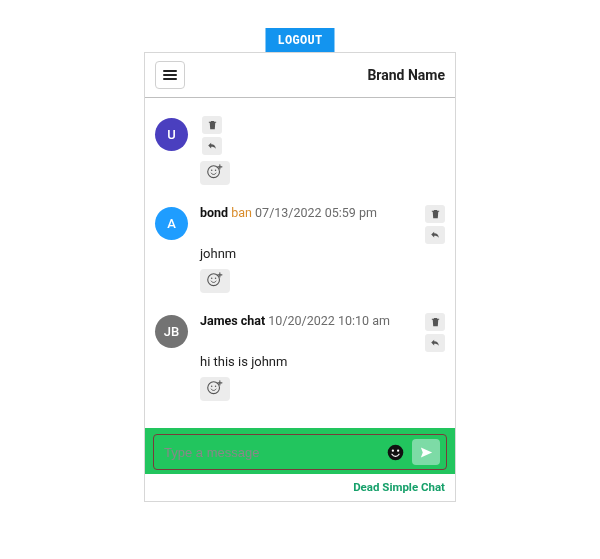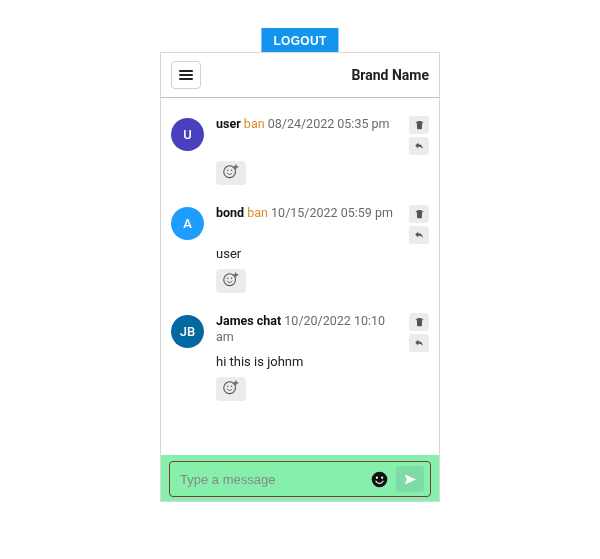--- a/index.html
+++ b/index.html
@@ -18,39 +18,40 @@
   .btn-primary {
     background: #1394ef;
     color: #fff;
     border: none;
     padding: 6px 12px;
     font-size: 12px;
     font-weight: 600;
     letter-spacing: 0.3px;
     cursor: pointer;
     display: inline-block;
+    font-family: Liberation Mono, monospace;
   }
   .btn-top {
     position: absolute;
     top: 28px;
     left: 50%;
     transform: translateX(-50%);
   }
   .btn-bottom {
     position: absolute;
     bottom: 10px;
     left: 50%;
     transform: translateX(-50%);
   }
   .panel {
     position: absolute;
     top: 52px;
     left: 50%;
     transform: translateX(-50%);
-    width: 280px;
+    width: 312px;
     height: 450px;
     border: 1px solid #d7d7d7;
     background: #fff;
     overflow: hidden;
     display: flex;
     flex-direction: column;
   }
   .panel-header {
     display: flex;
     align-items: center;
@@ -161,21 +162,21 @@
     height: 24px;
     background: #ececec;
     border-radius: 4px;
     display: inline-flex;
     align-items: center;
     justify-content: center;
     cursor: pointer;
   }
   .composer {
     padding: 6px 8px 4px 8px;
-    background: #86efac;
+    background: #22c55e;
   }
   .input-row {
     border: 1.5px solid #7a3a3a;
     border-radius: 4px;
     display: flex;
     align-items: center;
     padding: 4px 6px 4px 10px;
     gap: 8px;
   }
   .msg-input {
@@ -245,21 +246,20 @@
         </div>
       </div>
       <div class="brand">Brand Name</div>
     </div>
 
     <div class="scroll-area" id="messages">
         <div class="msg">
           <div class="avatar" style="background: rgb(74, 63, 191);">U</div>
           <div class="msg-body">
             <div class="msg-meta">
-              <div class="meta-text"><span class="uname">user</span> <span class="ban">ban</span> <span class="time">08/24/2022 05:35 pm</span></div>
               <div class="msg-actions">
                 <div class="iconbtn">
                   <span>
                     <svg width="11" height="12" viewBox="0 0 24 24" fill="#555">
                       <path d="M6 7h12l-1 14H7L6 7zm3-4h6l1 2h4v2H4V5h4l1-2z"></path>
                     </svg>
                   </span>
                 </div>
                 <div class="iconbtn">
                   <span>
@@ -281,55 +281,55 @@
                       <line x1="17" y1="6" x2="23" y2="6"></line>
                     </g>
                   </svg></span>
               </div></div>
           </div>
         </div>
         <div class="msg">
           <div class="avatar" style="background: rgb(31, 157, 255);">A</div>
           <div class="msg-body">
             <div class="msg-meta">
-              <div class="meta-text"><span class="uname">bond</span> <span class="ban">ban</span> <span class="time">10/15/2022 05:59 pm</span></div>
+              <div class="meta-text"><span class="uname">bond</span> <span class="ban">ban</span> <span class="time">07/13/2022 05:59 pm</span></div>
               <div class="msg-actions">
                 <div class="iconbtn">
                   <span>
                     <svg width="11" height="12" viewBox="0 0 24 24" fill="#555">
                       <path d="M6 7h12l-1 14H7L6 7zm3-4h6l1 2h4v2H4V5h4l1-2z"></path>
                     </svg>
                   </span>
                 </div>
                 <div class="iconbtn">
                   <span>
                     <svg width="12" height="10" viewBox="0 0 24 24" fill="#555">
                       <path d="M10 8V4L3 11l7 7v-4c5 0 9 1 11 5 0-7-4-11-11-11z"></path>
                     </svg>
                   </span>
                 </div>
               </div>
             </div>
-            <div class="msg-text">user</div>
+            <div class="msg-text">johnm</div>
             <div class="react-row"><div class="react-btn">
                 <span><svg width="18" height="18" viewBox="0 0 26 24">
                     <circle cx="11" cy="13" r="8.5" fill="none" stroke="#555" stroke-width="1.6"></circle>
                     <circle cx="8.2" cy="11" r="1.1" fill="#555"></circle>
                     <circle cx="13.8" cy="11" r="1.1" fill="#555"></circle>
                     <path d="M7.5 15c1 1.4 2.2 2 3.5 2s2.5-.6 3.5-2" stroke="#555" stroke-width="1.4" fill="none" stroke-linecap="round"></path>
                     <g stroke="#555" stroke-width="1.6" stroke-linecap="round">
                       <line x1="20" y1="3" x2="20" y2="9"></line>
                       <line x1="17" y1="6" x2="23" y2="6"></line>
                     </g>
                   </svg></span>
               </div></div>
           </div>
         </div>
         <div class="msg">
-          <div class="avatar" style="background: #0369a1;">JB</div>
+          <div class="avatar" style="background: #737373;">JB</div>
           <div class="msg-body">
             <div class="msg-meta">
               <div class="meta-text"><span class="uname">James chat</span> <span class="time">10/20/2022 10:10 am</span></div>
               <div class="msg-actions">
                 <div class="iconbtn">
                   <span>
                     <svg width="11" height="12" viewBox="0 0 24 24" fill="#555">
                       <path d="M6 7h12l-1 14H7L6 7zm3-4h6l1 2h4v2H4V5h4l1-2z"></path>
                     </svg>
                   </span>
@@ -372,17 +372,20 @@
           </svg>
         </div>
         <div class="send-btn">
           <svg width="15" height="15" viewBox="0 0 24 24" fill="#fff">
             <path d="M3 20l18-8L3 4l3 8-3 8z"></path>
           </svg>
         </div>
       </div>
     </div>
 
+    <div class="footer-link">
+      <a>Dead Simple Chat</a>
+    </div>
 
   </div>
 
 
 </div>
 
 </body></html>

